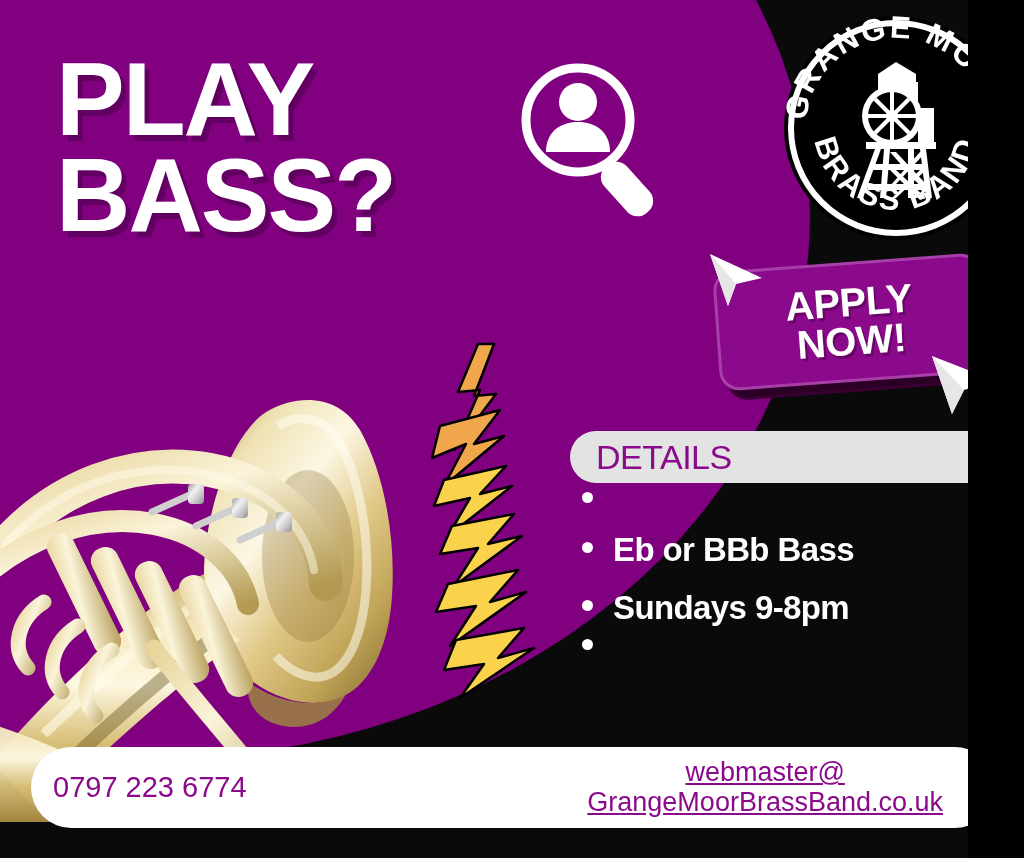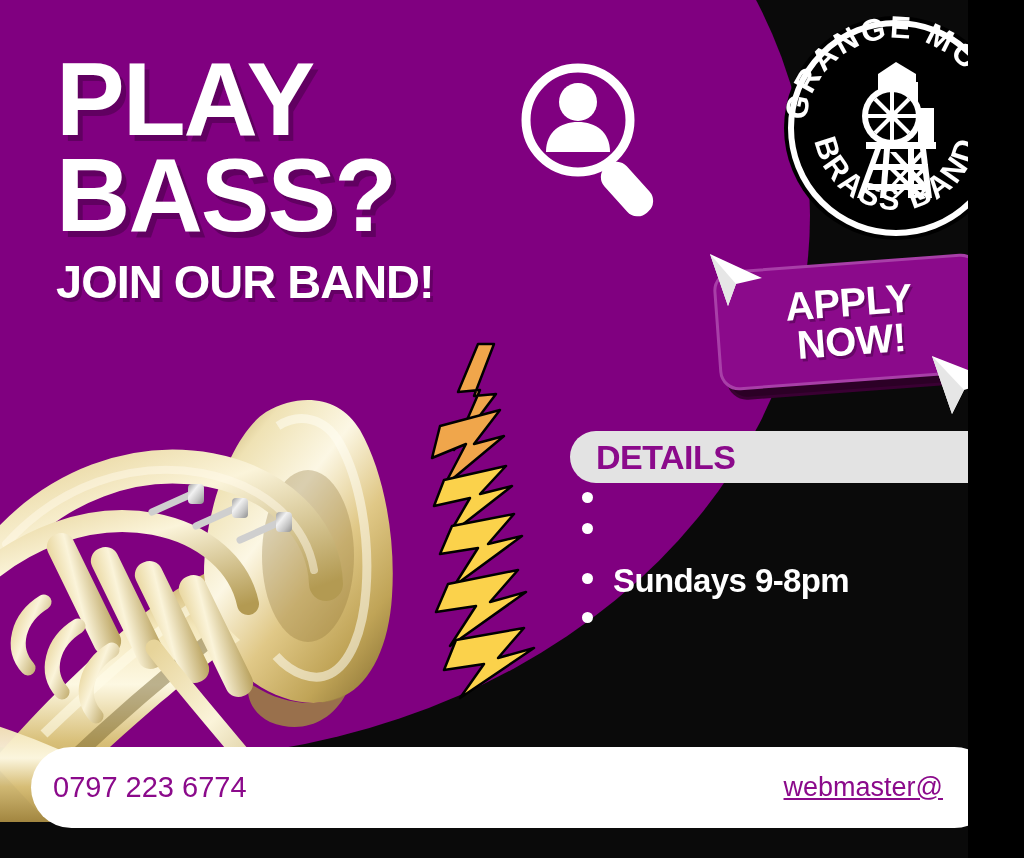--- a/index.html
+++ b/index.html
@@ -105,21 +105,21 @@
   .details-pill{
     position:absolute; left:570px; top:431px;
     width:470px; height:52px;
     background:#E3E3E3;
     border-radius:26px;
     z-index:7;
     display:flex; align-items:center;
   }
   .details-pill-label{
     color:#8B0A8B;
-    font-weight:700;
+    font-weight:400;
     font-size:34px;
     letter-spacing:-0.5px;
     margin-left:26px;
     text-align:center;
   }
   .details-list{
     position:absolute; left:582px; top:500px;
     width:445px; z-index:7;
     margin:0; padding:0; list-style:none;
   }
@@ -279,21 +279,20 @@
       <path d="M14 140 L4 166 L40 158 L18 196 L82 146 L50 154 L76 126 Z"></path>
       <path d="M22 186 L10 214 L48 208 L24 246 L92 196 L58 204 L84 174 Z"></path>
       <path d="M18 244 L6 272 L46 266 L20 306 L96 252 L60 262 L88 230 Z"></path>
       <path d="M26 300 L14 330 L54 324 L30 358 L104 308 L68 318 L94 288 Z"></path>
     </g>
   </svg>
 
   <div class="headline-block">
     <h1 class="headline-main">PLAY
 BASS?</h1>
-    <div class="headline-sub">JOIN OUR BAND!</div>
   </div>
 
   <svg class="magnifier" viewBox="0 0 160 160">
     <circle cx="66" cy="62" r="52" fill="none" stroke="#ffffff" stroke-width="9"></circle>
     <circle cx="66" cy="44" r="19" fill="#ffffff"></circle>
     <path d="M34 94 C34 74 48 64 66 64 C84 64 98 74 98 94 Z" fill="#ffffff"></path>
     <rect x="100" y="100" width="30" height="62" rx="14" fill="#ffffff" transform="rotate(-42 115 131)"></rect>
   </svg>
 
   <svg class="logo-badge" viewBox="0 0 232 232">
@@ -367,30 +366,32 @@
   <div class="details-pill">
     <span class="details-pill-label">DETAILS</span>
   </div>
 
   <ul class="details-list">
     <li>
       <span class="bullet-dot"></span>
     </li>
     <li>
       <span class="bullet-dot"></span>
+      <span>Eb or BBb Bass</span>
     </li>
     <li>
       <span class="bullet-dot"></span>
       <span>Sundays 9-8pm</span>
     </li>
     <li>
       <span class="bullet-dot"></span>
     </li>
   </ul>
 
   <div class="contact-bar">
     <span class="contact-phone">0797 223 6774</span>
     <span class="contact-email">
       <span>webmaster@</span><br>
+      <span>GrangeMoorBrassBand.co.uk</span>
     </span>
   </div>
 
 </div>
 
 </body></html>

